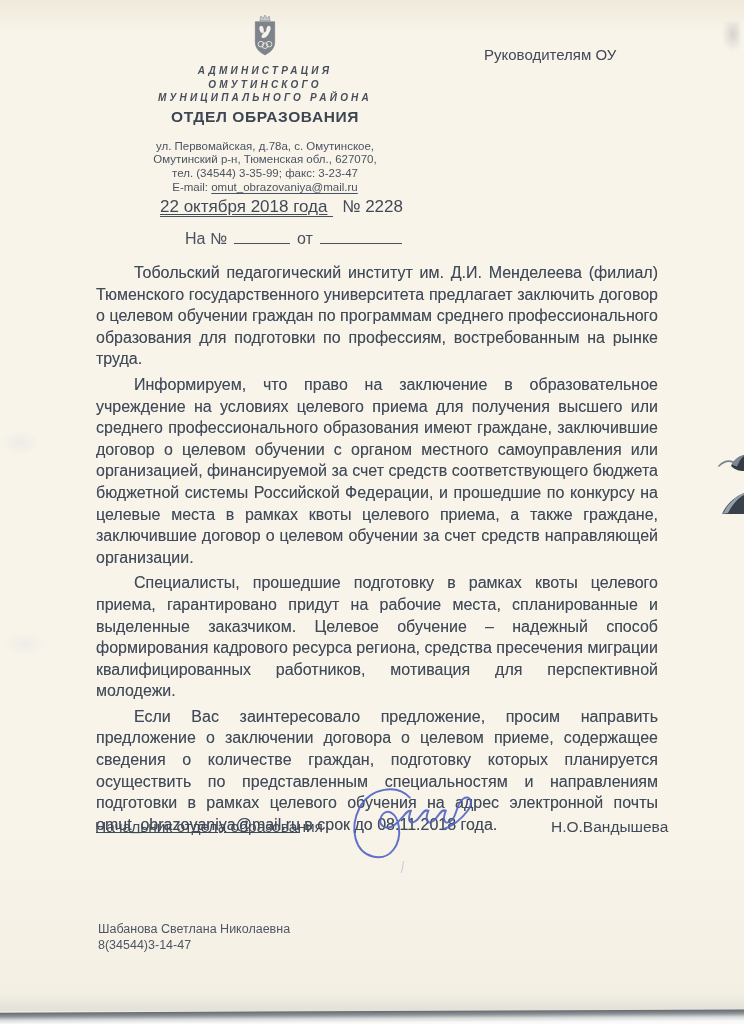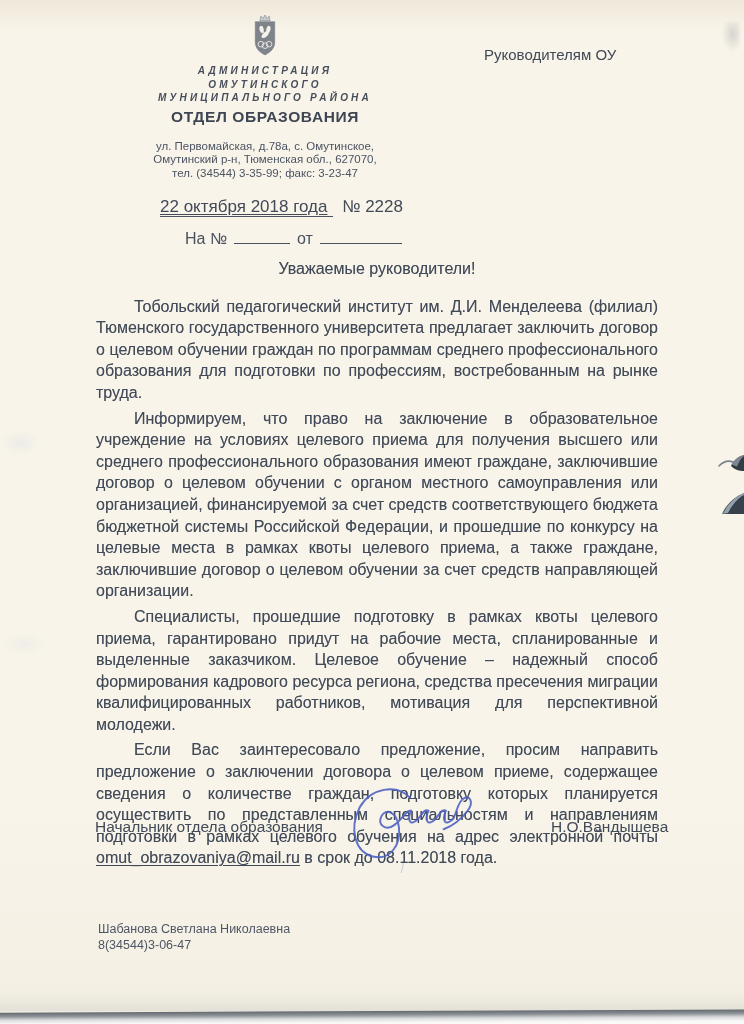--- a/index.html
+++ b/index.html
@@ -79,51 +79,51 @@
       <circle cx="38" cy="59" r="5.5" fill="none" stroke="#f5f2ea" stroke-width="1.6"></circle>
     </svg>
     <div class="org-line">АДМИНИСТРАЦИЯ</div>
     <div class="org-line">ОМУТИНСКОГО</div>
     <div class="org-line">МУНИЦИПАЛЬНОГО РАЙОНА</div>
     <div class="dept">ОТДЕЛ ОБРАЗОВАНИЯ</div>
     <div class="addr">
       <div>ул. Первомайская, д.78а, с. Омутинское,</div>
       <div>Омутинский р-н, Тюменская обл., 627070,</div>
       <div>тел. (34544) 3-35-99; факс: 3-23-47</div>
+      <div><span>E-mail:</span>&nbsp;<span class="u">omut_obrazovaniya@mail.ru</span></div>
     </div>
   </div>
 
   <div class="recipient">Руководителям ОУ</div>
 
   <div class="refline">
     <span class="date u" style="border-bottom: 1.4px solid rgb(74, 82, 96);">22 октября 2018 года</span>
     <span class="num">№ 2228</span>
   </div>
   <div class="replyline">
     <span>На №</span><span class="blank blank1"></span><span>от</span><span class="blank blank2"></span>
   </div>
 
   <div class="body">
-    <div class="salutation">Уважаемые руководители!</div>
     <p>Тобольский педагогический институт им. Д.И. Менделеева (филиал) Тюменского государственного университета предлагает заключить договор о целевом обучении граждан по программам среднего профессионального образования для подготовки по профессиям, востребованным на рынке труда.</p>
     <p>Информируем, что право на заключение в образовательное учреждение на условиях целевого приема для получения высшего или среднего профессионального образования имеют граждане, заключившие договор о целевом обучении с органом местного самоуправления или организацией, финансируемой за счет средств соответствующего бюджета бюджетной системы Российской Федерации, и прошедшие по конкурсу на целевые места в рамках квоты целевого приема, а также граждане, заключившие договор о целевом обучении за счет средств направляющей организации.</p>
     <p>Специалисты, прошедшие подготовку в рамках квоты целевого приема, гарантировано придут на рабочие места, спланированные и выделенные заказчиком. Целевое обучение – надежный способ формирования кадрового ресурса региона, средства пресечения миграции квалифицированных работников, мотивация для перспективной молодежи.</p>
     <p><span>Если Вас заинтересовало предложение, просим направить предложение о заключении договора о целевом приеме, содержащее сведения о количестве граждан, подготовку которых планируется осуществить по представленным специальностям и направлениям подготовки в рамках целевого обучения на адрес электронной почты </span><span class="u">omut_obrazovaniya@mail.ru</span><span> в срок до 08.11.2018 года.</span></p>
   </div>
 
   <div class="sig-pos">Начальник отдела образования</div>
   <svg class="sig-ink" viewBox="0 0 120 88" aria-hidden="true">
     <path d="M58 18 C46 5 22 9 12 27 C2 47 8 68 24 72 C40 76 50 61 48 45 C46 31 36 27 32 35 C28 43 36 49 44 43 C52 37 55 29 59 30 C55 40 59 44 65 38 C69 34 71 28 75 30 C71 40 75 44 81 38 C85 34 87 28 91 30 C87 40 91 44 97 38 C101 34 101 23 107 19 C113 15 117 22 111 30 C105 38 97 44 89 47" fill="none" stroke="#4f63c3" stroke-width="1.8" stroke-linecap="round" opacity="0.9"></path>
     <path d="M52 76 C52 80 51 84 50 87" fill="none" stroke="#4f63c3" stroke-width="0.8" opacity="0.35"></path>
   </svg>
   <div class="sig-name">Н.О.Вандышева</div>
 
   <div class="footer">
     <div>Шабанова Светлана Николаевна</div>
-    <div>8(34544)3-06-47</div>
+    <div>8(34544)3-14-47</div>
   </div>
 
   <div class="corner-smudge"></div>
   <div class="ghost-1"></div>
   <div class="ghost-2"></div>
   <svg class="edge-artifact-1" viewBox="0 0 26 26" aria-hidden="true">
     <path d="M1 14 C6 9 10 8 15 10" fill="none" stroke="#78828c" stroke-width="1.6" stroke-linecap="round"></path>
     <path d="M26 3 C19 5 15 9 13 14 C17 18 21 19 26 19 Z" fill="#333b45"></path>
     <path d="M26 3 C20 5 16 8 13.5 12 C15 13 17 14 19 14.5 C21 10 23 6 26 4 Z" fill="#8e9ba6" opacity="0.8"></path>
   </svg>

